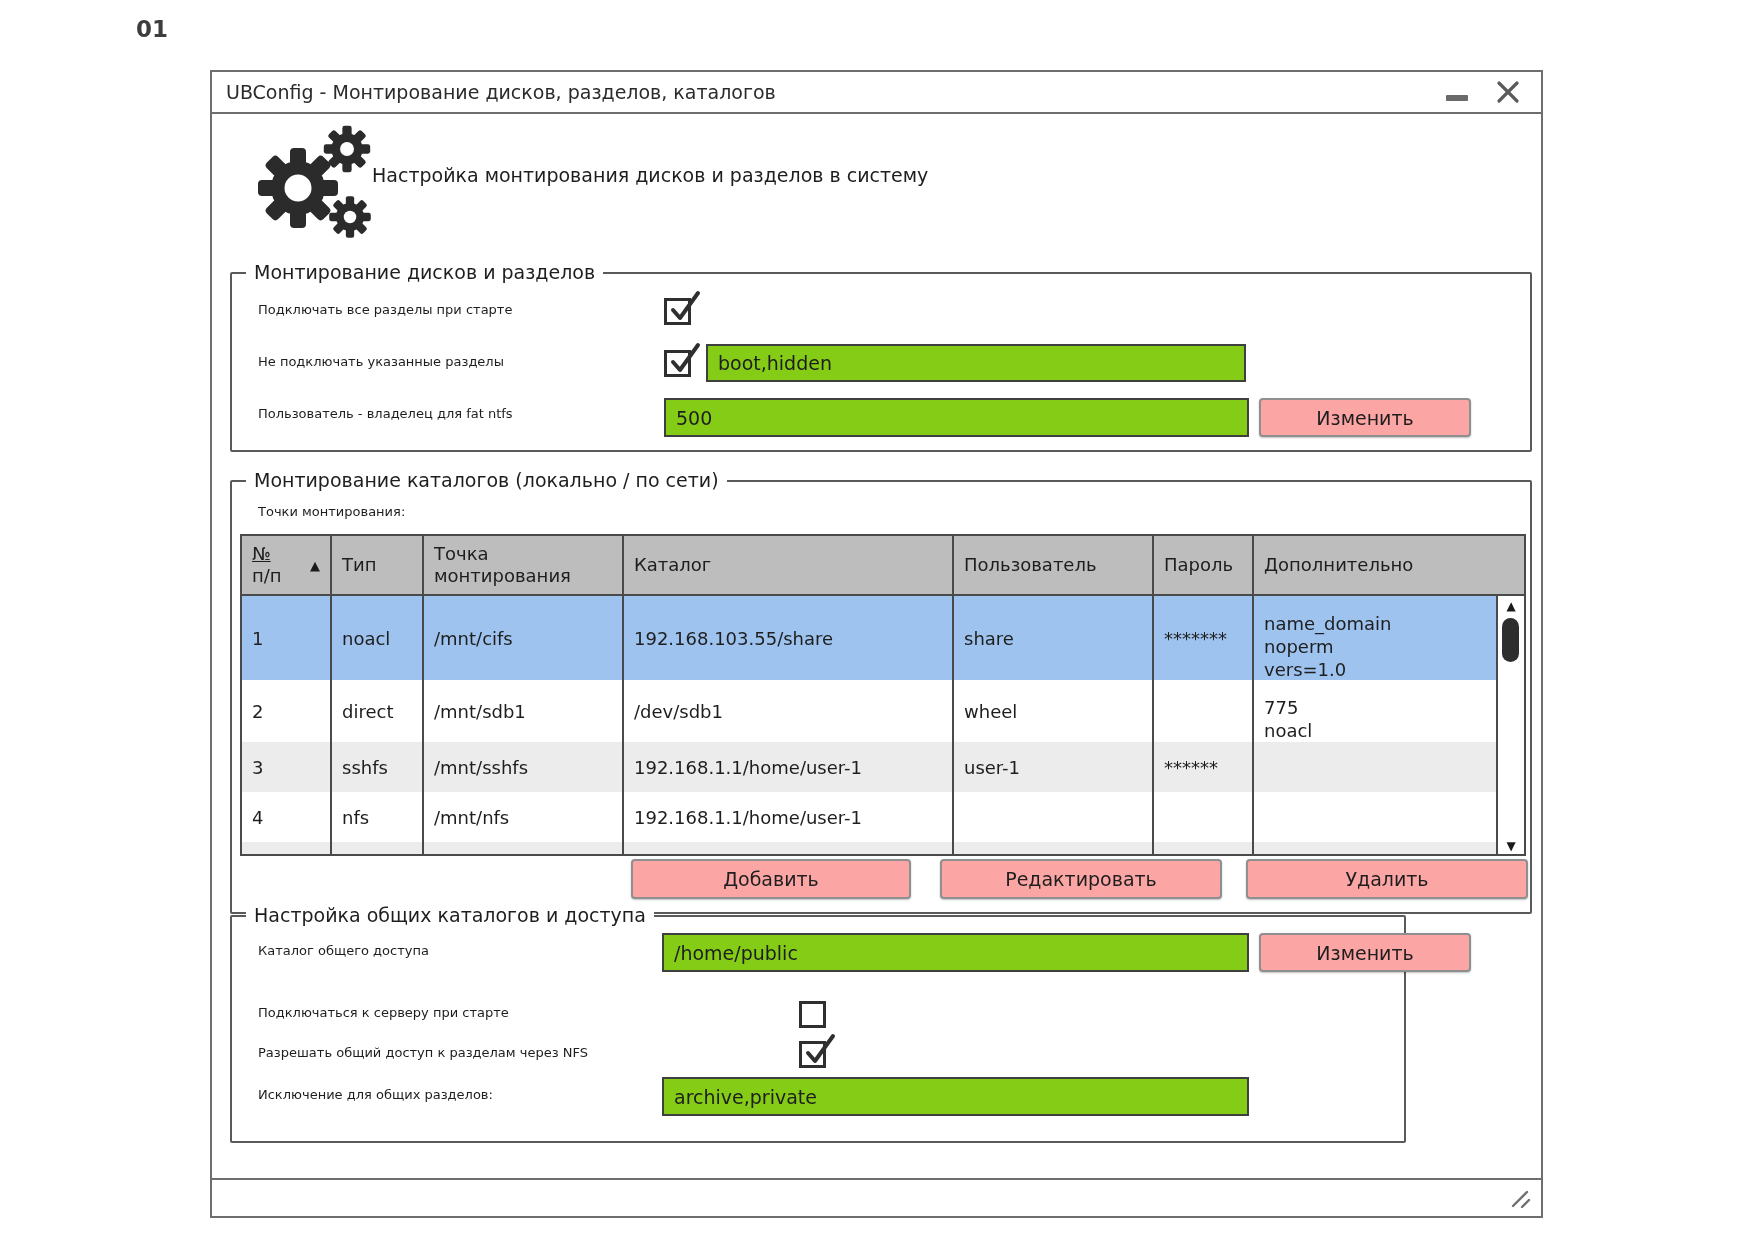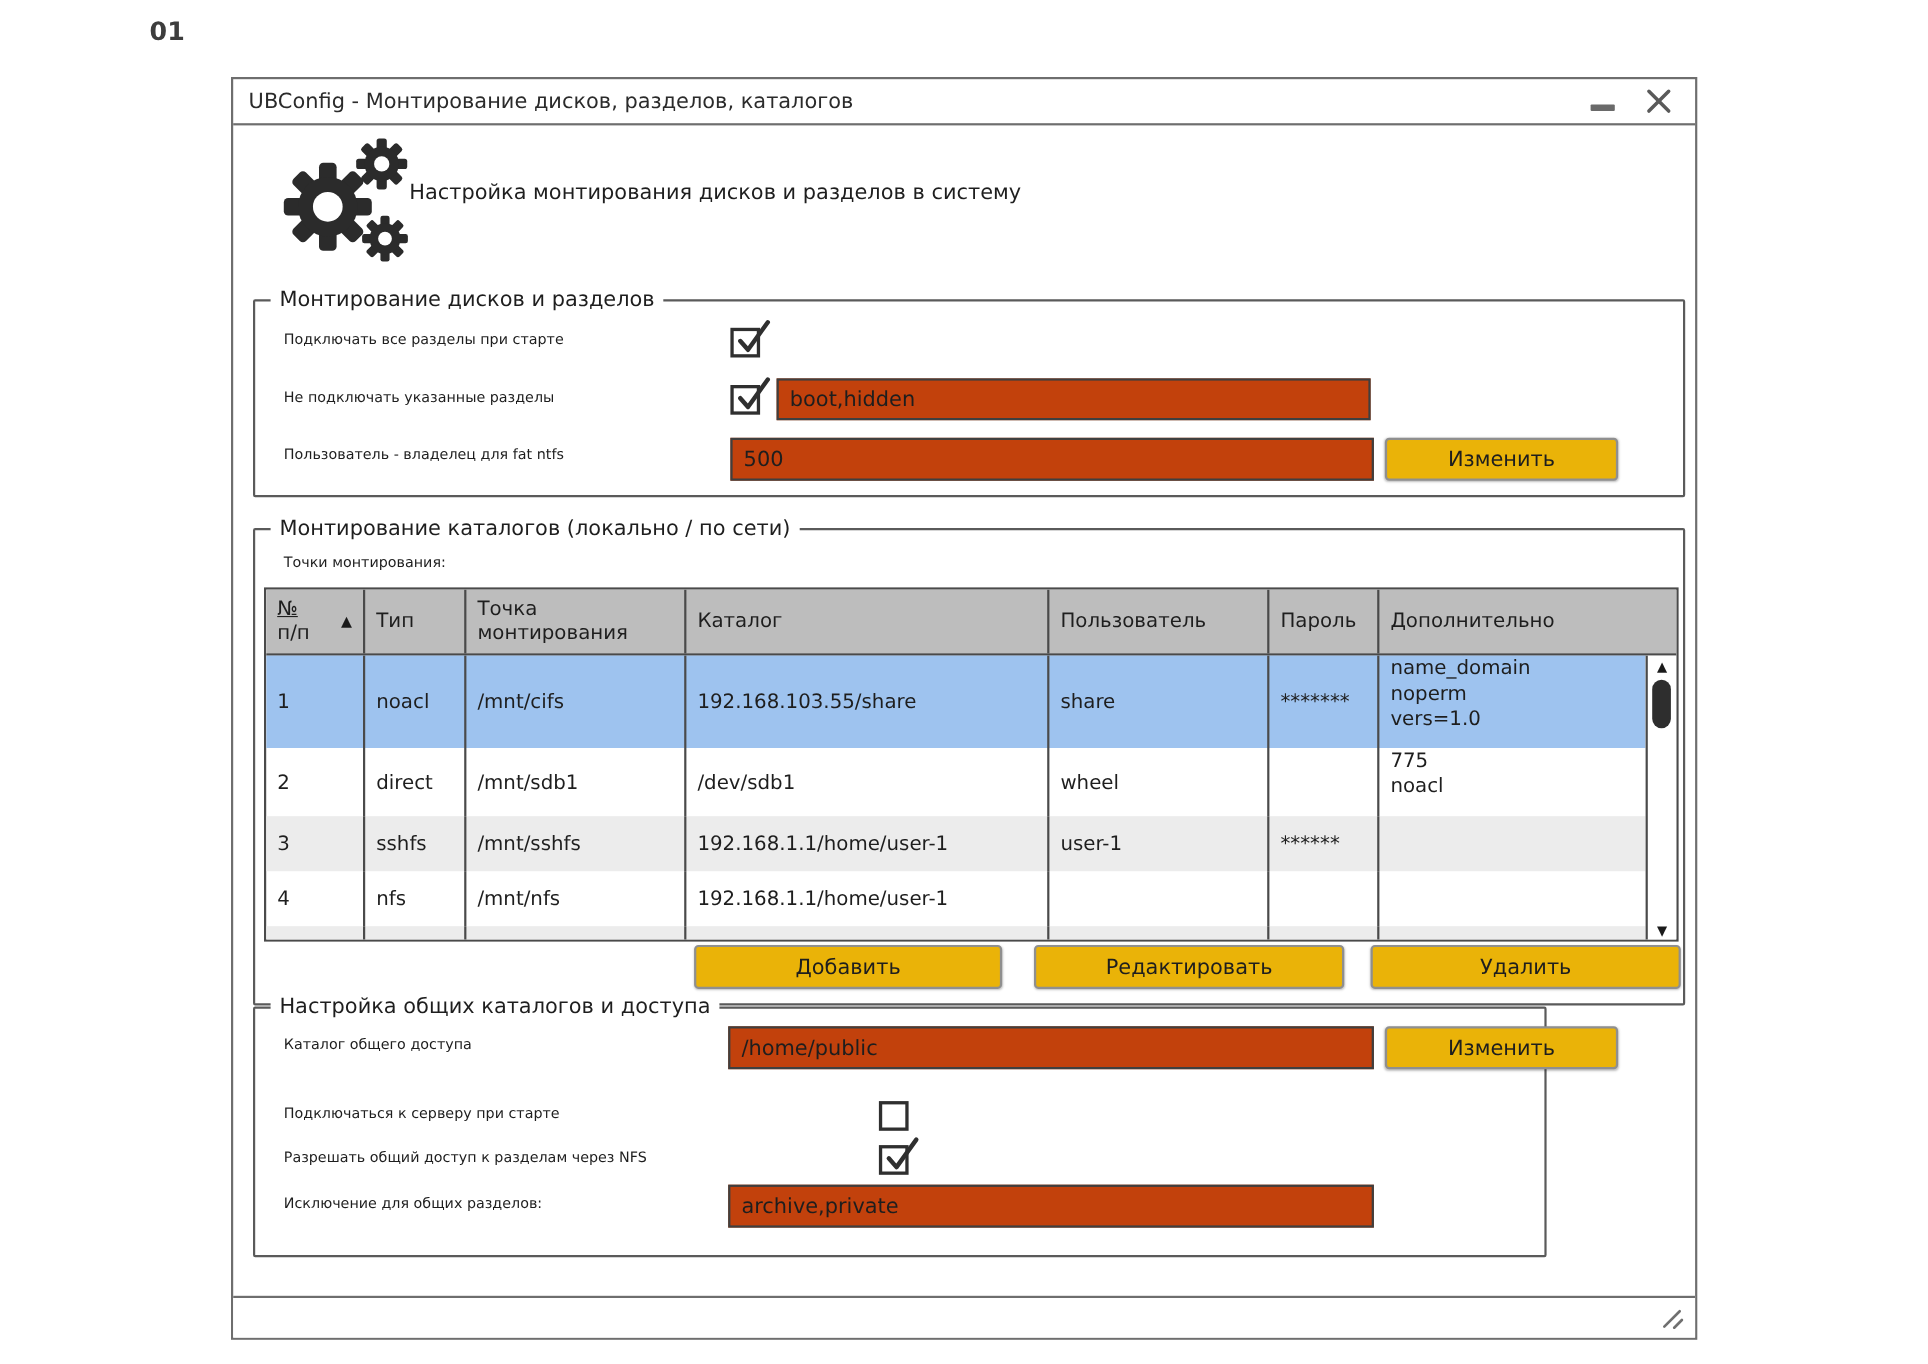--- a/index.html
+++ b/index.html
@@ -30,42 +30,42 @@
   .g2{left:18px;top:408px;width:1302px;height:434px;}
   .g3{left:18px;top:843px;width:1176px;height:228px;}
   .flabel{position:absolute;font-size:13px;white-space:nowrap;}
 
   
   .checkbox{position:absolute;width:27px;height:27px;border:3px solid #2f2f2f;background:#fff;}
   .checkbox svg{position:absolute;left:0px;top:-12px;overflow:visible;display:none;}
   .checkbox.checked svg{display:block;}
 
   
-  .tfield{position:absolute;border:2px solid #3f3f3f;background:#c2410c;font-size:19px;
+  .tfield{position:absolute;border:2px solid #3f3f3f;background:#84cc16;font-size:19px;
           padding:0 10px;font-family:inherit;color:#1e1e1e;}
-  .btn{position:absolute;background:#eab308;border:2px solid #8f8f8f;border-radius:4px;
+  .btn{position:absolute;background:#fca5a5;border:2px solid #8f8f8f;border-radius:4px;
        font-size:19px;font-family:inherit;color:#1e1e1e;box-shadow:0 1px 2px rgba(0,0,0,.25);cursor:pointer;}
 
   
   .mtable{position:absolute;left:8px;top:52px;width:1286px;height:322px;border:2px solid #4a4a4a;
           display:flex;flex-direction:column;overflow:hidden;}
   .thead{height:60px;background:#bdbdbd;border-bottom:2px solid #4a4a4a;display:flex;flex:none;}
   .th{padding-left:10px;font-size:18px;display:flex;flex-direction:column;justify-content:center;
       border-right:2px solid #4a4a4a;position:relative;line-height:1.25;}
   .th:last-child{border-right:none;flex:1;}
   .nmsym{text-decoration:underline;}
   .sort{position:absolute;right:10px;top:22px;font-size:13px;color:#1a1a1a;}
   .tbody{flex:1;display:flex;}
   .rows{flex:1;display:flex;flex-direction:column;}
   .trow{display:flex;align-items:stretch;flex:none;}
   .trow.selected{background:#9ec3ef;}
   .trow.stripe{background:#ececec;}
   .cell{padding-left:10px;font-size:18px;border-right:2px solid #4a4a4a;display:flex;align-items:center;}
   .cell:last-child{border-right:none;flex:1;}
-  .cell.extra{align-items:flex-start;padding-top:0;white-space:pre-line;line-height:1.28;}
+  .cell.extra{align-items:flex-start;padding-top:16px;white-space:pre-line;line-height:1.28;}
   .c-num{width:90px;}.c-type{width:92px;}.c-point{width:200px;}.c-cat{width:330px;}
   .c-user{width:200px;}.c-pass{width:100px;}
   .sbar{width:28px;border-left:2px solid #4a4a4a;position:relative;background:#fff;flex:none;}
   .sbar .up,.sbar .down{position:absolute;left:0;width:100%;text-align:center;font-size:12px;color:#1a1a1a;line-height:12px;}
   .sbar .up{top:4px;}.sbar .down{bottom:4px;}
   .sbar .thumb{position:absolute;left:4px;top:22px;width:17px;height:44px;background:#2e2e2e;border-radius:9px;}
 
   
   .statusbar{position:absolute;left:0;bottom:0;width:100%;height:38px;border-top:2px solid #6e6e6e;background:#fff;}
   .grip{position:absolute;right:8px;bottom:6px;}

